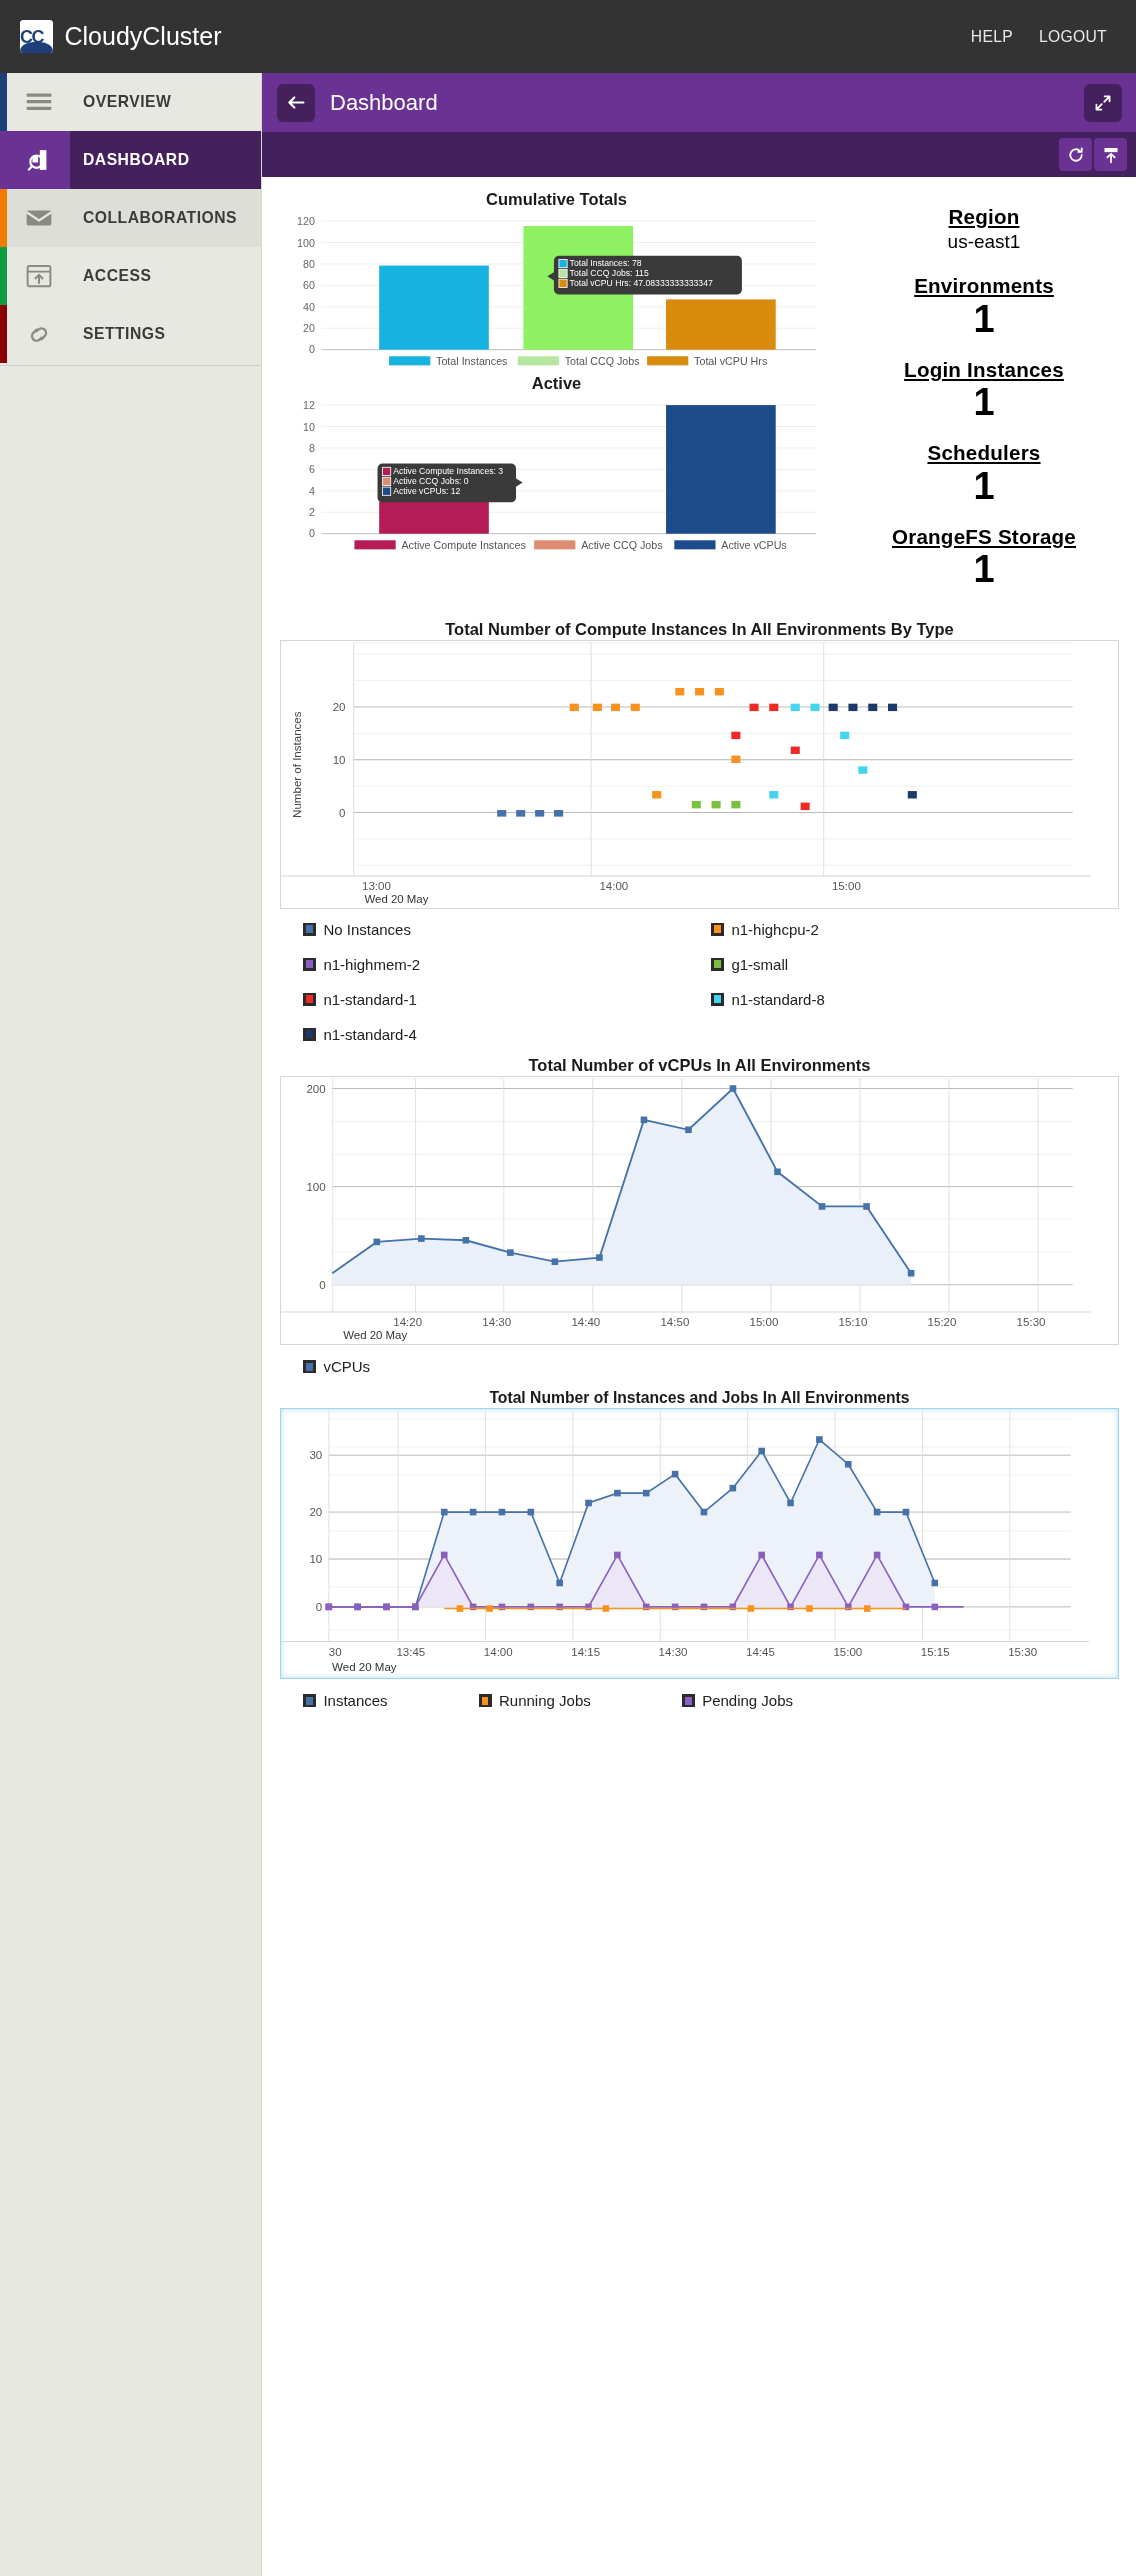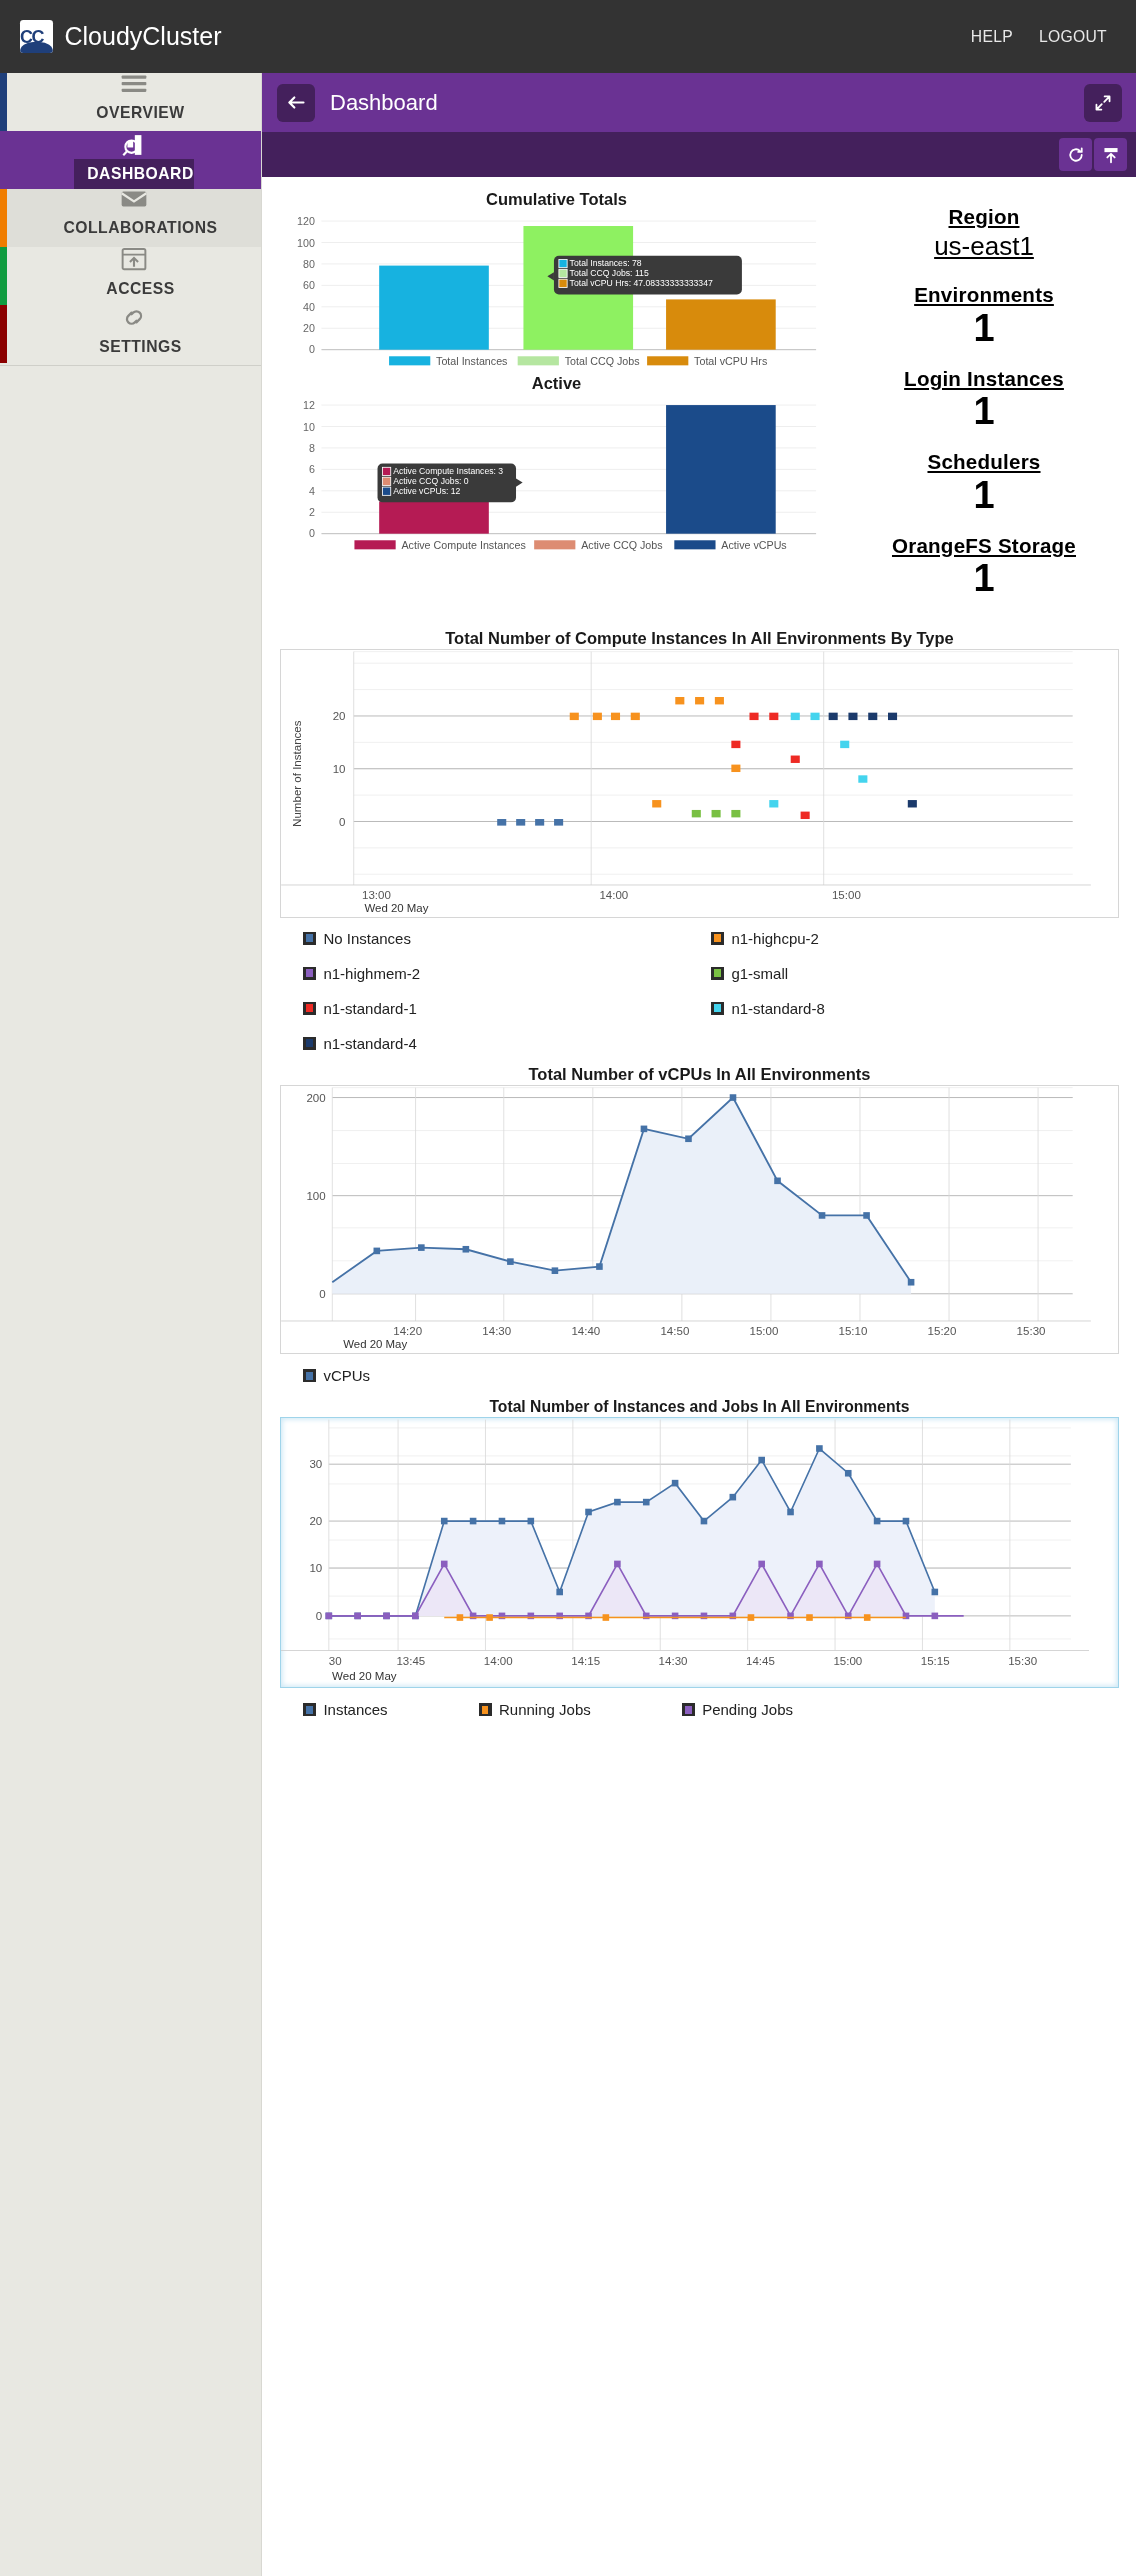--- a/index.html
+++ b/index.html
@@ -39,21 +39,21 @@
     color:#e8e8e8; font-size:15.7px; text-decoration:none; letter-spacing:0.3px;margin-left:8px;
   }
 
   
   .shell{ display:flex; height:2503px; background:#ffffff; }
 
   
   .sidebar{ width:261px; flex:0 0 261px; background:#e8e8e2; }
   .nav-item{
     display:flex; align-items:center; height:58px;
-    border-left:7.4px solid transparent; position:relative;flex-direction:column;
+    border-left:7.4px solid transparent; position:relative;
   }
   .nav-item .ico{
     width:63px; display:flex; align-items:center; justify-content:center;
     color:#8a8a85;
   }
   .nav-item .lbl{
     font-size:15.7px; font-weight:bold; color:#3b3b3b; letter-spacing:0.5px;
   }
   .nav-item.alt{ background:#dedeD8; }
   .nav-item.active{ background:#6a3293; }
@@ -89,21 +89,21 @@
   .content{ padding:0; background:#ffffff; flex:1; }
 
   
   .top-row{ display:flex; padding:8.2px 10px 0 10px; }
   .bars-col{ width:569px; flex:0 0 569px; }
   .stats-col{ flex:1; padding-top:20px; text-align:center; }
   .stat-title{
     font-size:20.6px; font-weight:bold; color:#000; text-decoration:underline;
     margin:0 0 1.6px 0; letter-spacing:0.2px;
   }
-  .stat-sub{ font-size:26px; color:#000; margin:0 0 21.4px 0;text-decoration:underline; }
+  .stat-sub{ font-size:19px; color:#000; margin:0 0 21.4px 0; }
   .stat-num{ font-size:38px; font-weight:bold; color:#000; margin:0 0 18px 0; line-height:1.05;}
 
   .chart-title{
     text-align:center; font-size:16.5px; font-weight:bold; color:#1a1a1a;
     margin:5px 0 1.6px 0;
   }
   .chart-title.sm{ font-size:15.7px; }
 
   svg{ display:block; }
 

